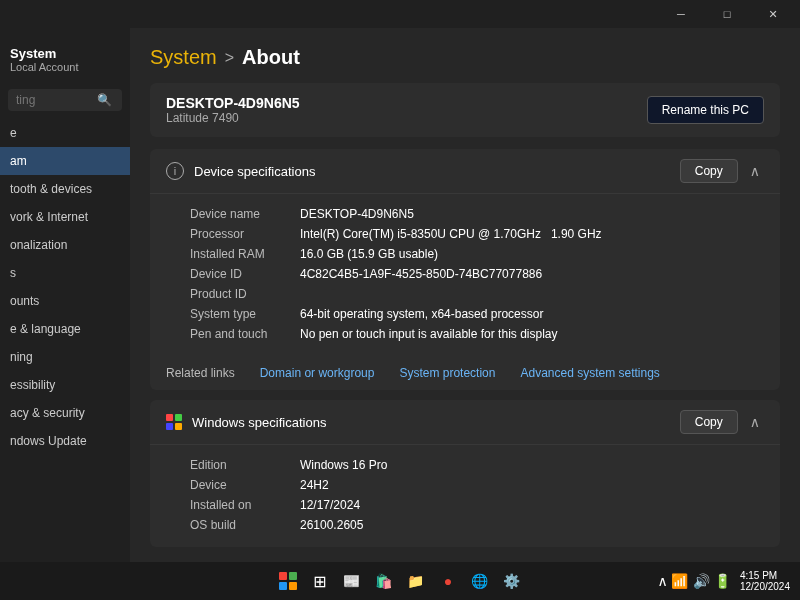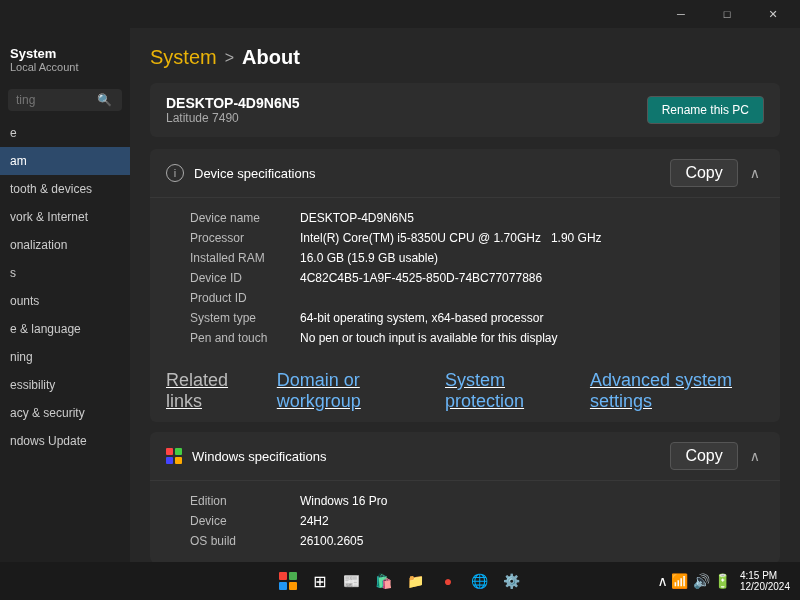--- a/index.html
+++ b/index.html
@@ -140,21 +140,21 @@
     }
     .pc-name-card .pc-name {
       font-size: 14px;
       font-weight: 600;
     }
     .pc-name-card .pc-model {
       font-size: 12px;
       color: #aaa;
     }
     .rename-btn {
-      background: #0f766e;
+      background: #0f172a;
       border: 1px solid #555;
       color: #fff;
       padding: 6px 14px;
       border-radius: 4px;
       font-size: 12px;
       cursor: pointer;
     }
 
     
     .section-card {
@@ -211,21 +211,21 @@
       display: flex;
       align-items: center;
       gap: 8px;
     }
     .copy-btn {
       background: #3a3a3a;
       border: 1px solid #555;
       color: #fff;
       padding: 4px 14px;
       border-radius: 4px;
-      font-size: 16px;
+      font-size: 12px;
       cursor: pointer;
     }
     .chevron-btn {
       background: transparent;
       border: none;
       color: #aaa;
       font-size: 14px;
       cursor: pointer;
       padding: 2px 4px;
     }
@@ -247,22 +247,21 @@
     }
     .spec-value {
       color: #fff;
     }
 
     
     .related-links {
       display: flex;
       gap: 16px;
       padding: 10px 16px;
-      font-size: 18px;
-      text-decoration: underline;
+      font-size: 12px;
     }
     .related-link {
       color: #6ab4f5;
       cursor: pointer;
       text-decoration: none;
       padding-left: 9px;
     }
 
     
     .taskbar {
@@ -460,20 +459,24 @@
     <div class="specs-table">
       <div class="spec-row">
         <span class="spec-label">Edition</span>
         <span class="spec-value">Windows 16 Pro</span>
       </div>
       <div class="spec-row">
         <span class="spec-label">Device</span>
         <span class="spec-value">24H2</span>
       </div>
       <div class="spec-row">
+        <span class="spec-label">Installed on</span>
+        <span class="spec-value">12/17/2024</span>
+      </div>
+      <div class="spec-row">
         <span class="spec-label">OS build</span>
         <span class="spec-value">26100.2605</span>
       </div>
     </div>
   </div>
 
 </div>
 
 <div class="taskbar">
   <div class="taskbar-left"></div>

